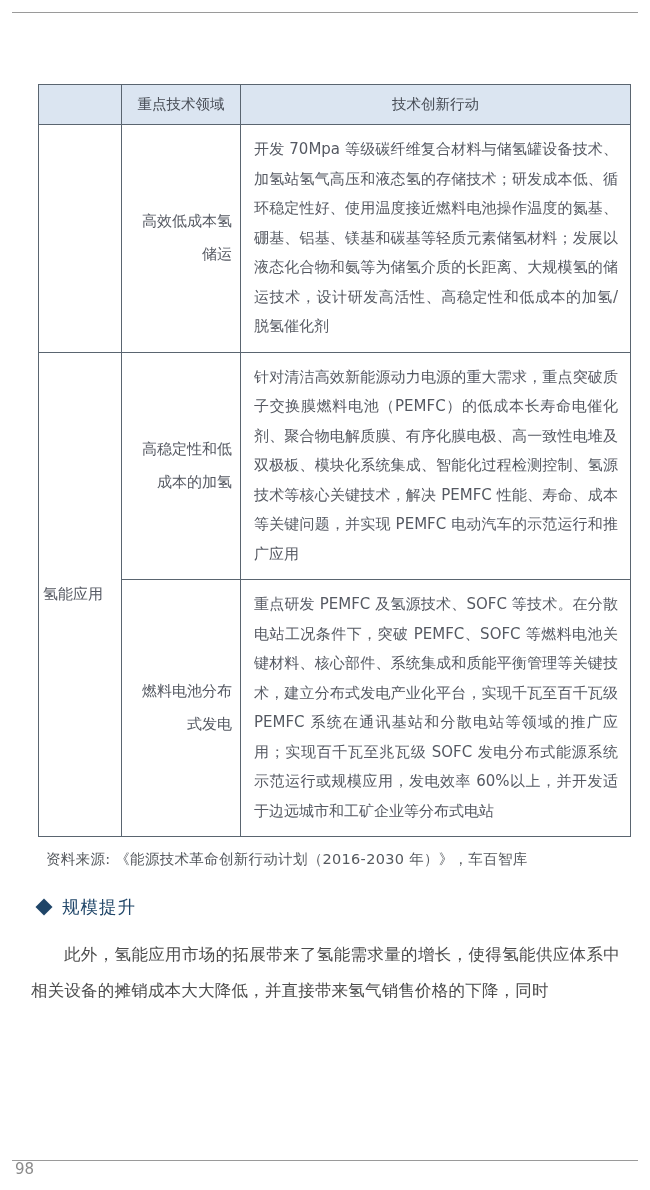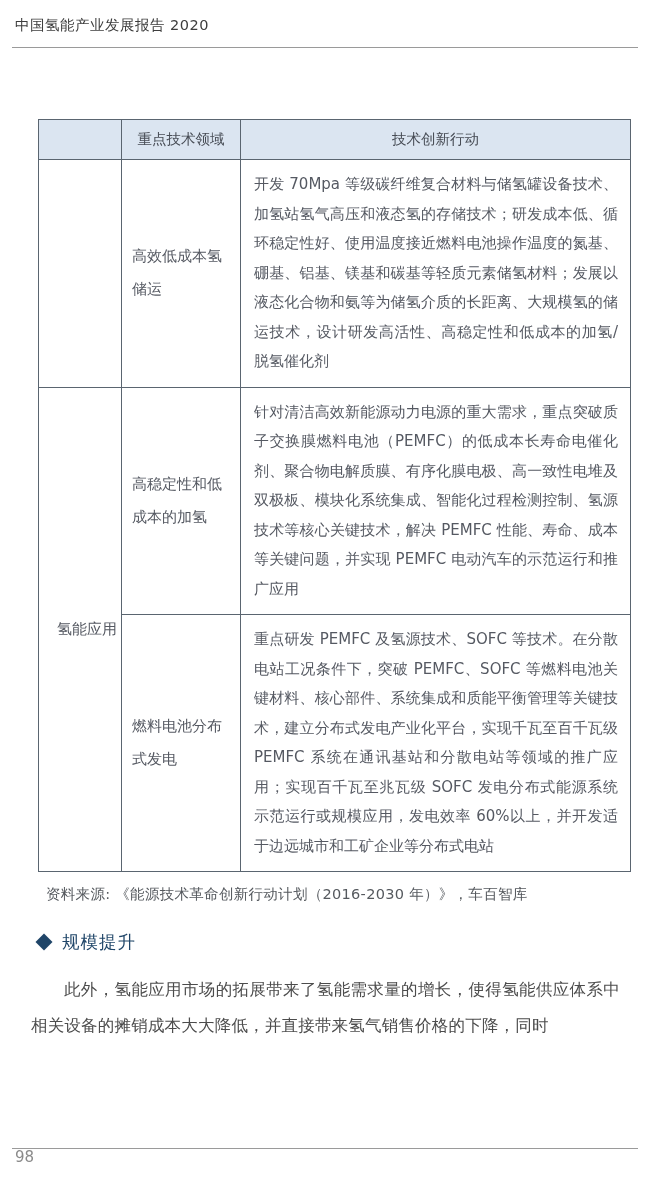--- a/index.html
+++ b/index.html
@@ -36,28 +36,28 @@
   .tech-table thead th {
     background: #dbe5f1;
     height: 40px;
     font-weight: normal;
     font-size: 14.5px;
     color: #474c55;
     text-align: center;
     margin-top: 29px;
   }
   .cell-area {
-    text-align: right;
+    text-align: left;
     font-size: 15px;
     color: #555962;
     line-height: 27px;
     padding: 4px 4px;
   }
   .cell-field {
-    text-align: left;
+    text-align: right;
     padding: 6px 8px 6px 10px;
     line-height: 33px;
     color: #555962;
   }
   .cell-action {
     text-align: justify;
     padding: 10px 12px 10px 13px;
     line-height: 29.5px;
     color: #555962;
   }
@@ -118,23 +118,20 @@
     left: 15px; bottom: 24px;
     font-size: 15px;
     color: #8a8a8a;
   }
 </style>
 </head>
 <body>
 
 <div class="page">
 
-  <div class="doc-header">
-    <div class="doc-title">中国氢能产业发展报告 2020</div>
-  </div>
   <div class="header-rule"></div>
 
   <table class="tech-table">
     <colgroup>
       <col class="c-area">
       <col class="c-field">
       <col class="c-action">
     </colgroup>
     <thead>
       <tr>

